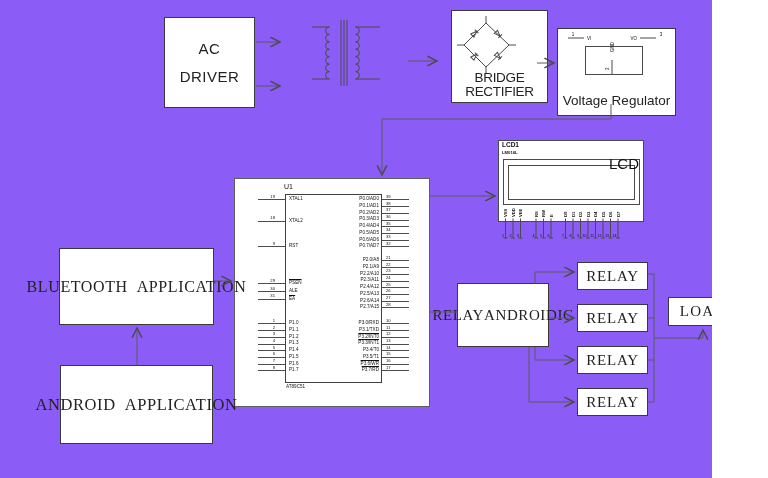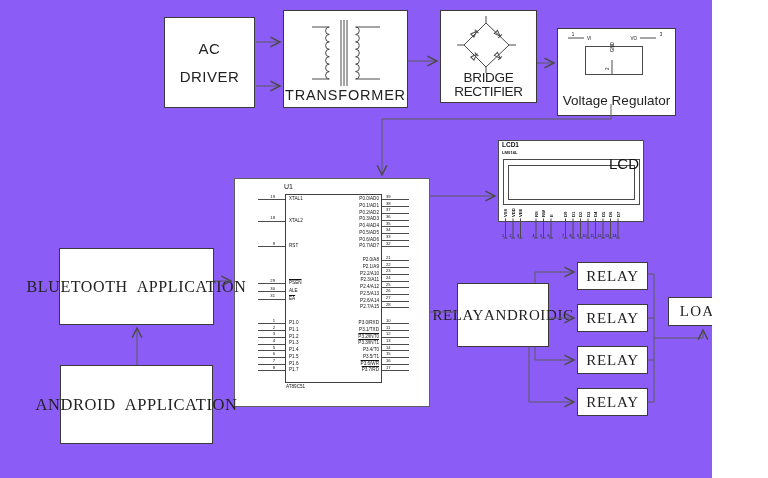--- a/index.html
+++ b/index.html
@@ -11,21 +11,21 @@
   .serif-box{display:flex;align-items:center;justify-content:center;
              font-family:"Liberation Serif",serif;font-size:15.5px;letter-spacing:.6px;color:#222;}
   .bottom-label{position:absolute;left:0;right:0;text-align:center;color:#222;}
 
   
   #ac-power{left:164px;top:17px;width:91px;height:91px;gap:11px;}
   
   #transformer{left:283px;top:10px;width:125px;height:98px;}
   #transformer .bottom-label{bottom:4px;font-size:14.5px;letter-spacing:.8px;}
   
-  #bridge{left:440px;top:10px;width:97px;height:93px;}
+  #bridge{left:451px;top:10px;width:97px;height:93px;}
   #bridge .bottom-label{bottom:3px;font-size:13.5px;letter-spacing:-.3px;line-height:14px;}
   
   #vreg{left:557px;top:28px;width:119px;height:88px;}
   #vreg .bottom-label{bottom:7px;font-size:13.5px;}
   #vreg-chip{position:absolute;left:27px;top:17px;width:56px;height:27px;border:1px solid #4a4a4a;}
   
   #u1-outer{left:234px;top:178px;width:196px;height:229px;border-color:#5f5f5f;}
   #u1-chip{left:285px;top:194px;width:97px;height:189px;border-color:#3f3f3f;}
   #u1-ref{position:absolute;left:284px;top:183px;font-size:7px;color:#111;}
   #u1-part{position:absolute;left:286px;top:384px;font-size:4.6px;color:#111;}
@@ -83,23 +83,20 @@
 </head>
 <body>
 
 <div id="canvas">
 
   <div class="box sans-box" id="ac-power">
     <span>AC</span>
     <span>DRIVER</span>
   </div>
 
-  <div class="box" id="transformer">
-    <span class="bottom-label">TRANSFORMER</span>
-  </div>
 
   <div class="box" id="bridge">
     <span class="bottom-label" style="bottom:17px;">BRIDGE</span>
     <span class="bottom-label">RECTIFIER</span>
   </div>
 
   <div class="box" id="vreg">
     <div id="vreg-chip"></div>
     <span class="bottom-label">Voltage Regulator</span>
   </div>

